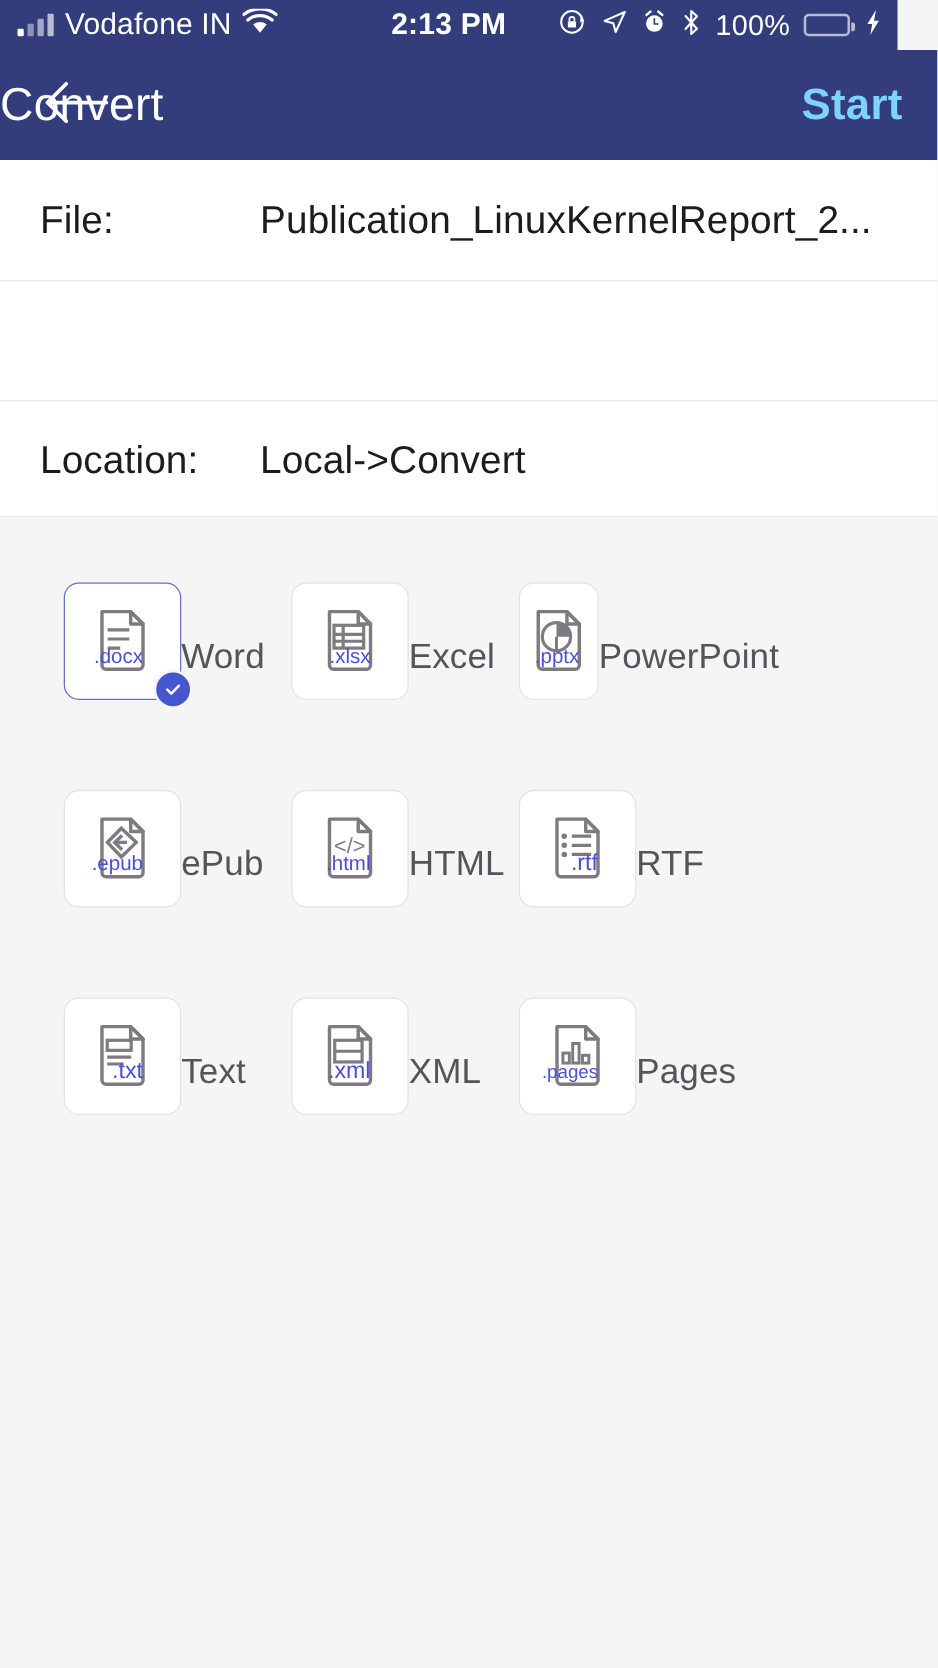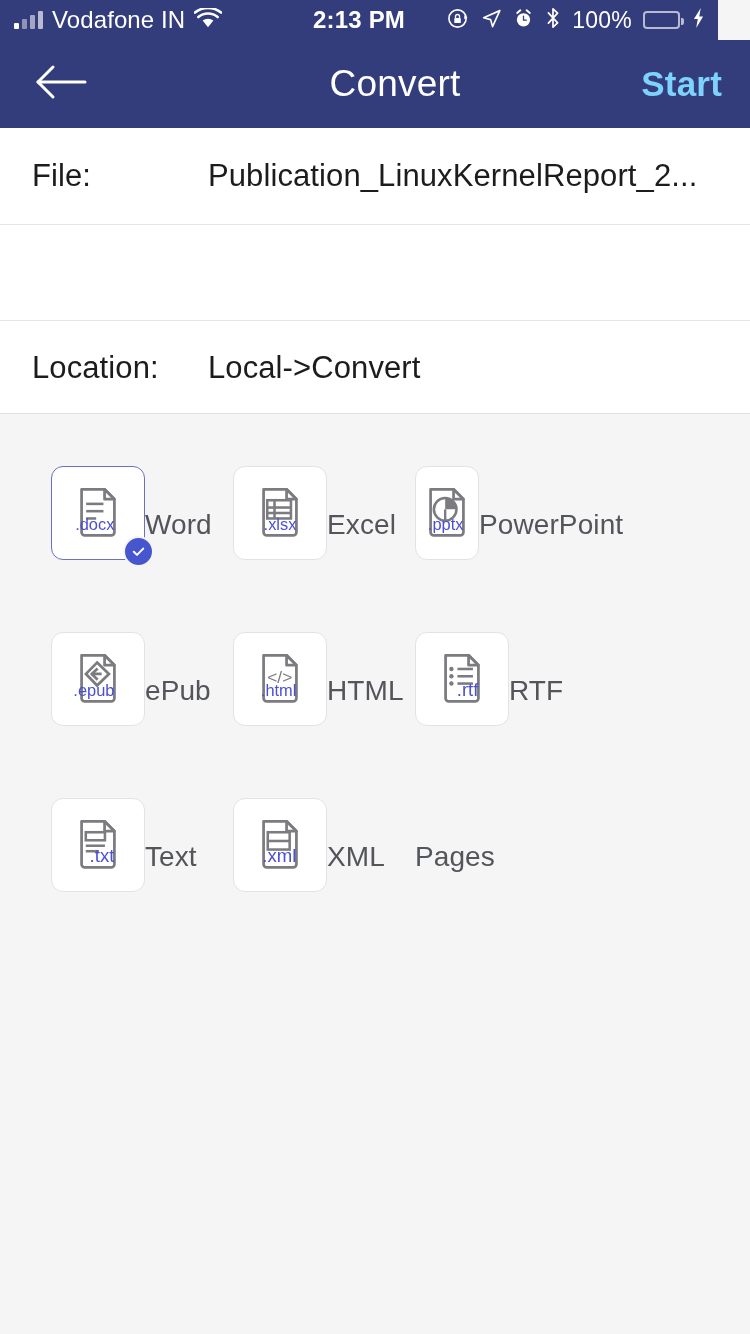--- a/index.html
+++ b/index.html
@@ -42,21 +42,21 @@
   }
   .batt-fill { height:100%; background:#6ddc6d; border-radius:2px; }
 
   
   .navbar {
     position:absolute; top:40px; left:0; width:750px; height:88px;
     background:#343d7c; color:#fff;
   }
   .nav-title {
     position:absolute; left:0; right:0; top:50%; transform:translateY(-50%);
-    text-align:center; font-size:37px; font-weight:400; letter-spacing:.2px;padding-left:40px;
+    font-size:37px; font-weight:400; letter-spacing:.2px;
   }
   .nav-back {
     position:absolute; left:26px; top:50%; transform:translateY(-50%);
     width:70px; height:62px; display:flex; align-items:center; justify-content:center;
     cursor:pointer;
   }
   .nav-action {
     position:absolute; right:28px; top:50%; transform:translateY(-50%);
     font-size:35px; font-weight:700; color:#7dd3fc; cursor:pointer; letter-spacing:.2px;
   }
@@ -309,18 +309,28 @@
               <path d="M7 4 h12.6 L25 9.4 V27.5 a1.8 1.8 0 0 1 -1.8 1.8 H8.8 A1.8 1.8 0 0 1 7 27.5 Z" fill="none" stroke="#7b7b80" stroke-width="1.5" stroke-linejoin="round"></path>
               <path d="M19.6 4 L25 9.4 h-5.4 Z" fill="none" stroke="#7b7b80" stroke-width="1.5" stroke-linejoin="round"></path>
               <rect x="9.3" y="10" width="12" height="9.5" stroke="#7b7b80" stroke-width="1.4" fill="none"></rect>
               <line x1="9.3" y1="14.8" x2="21.3" y2="14.8" stroke="#7b7b80" stroke-width="1.4"></line>
               <text x="25" y="26.4" text-anchor="end" font-size="10.2" class="ext" fill="#4a4fd4">.xml</text>
             </svg>
           </div>
           <div class="cell-label">XML</div>
         </div>
         <div class="cell">
+          <div class="tile">
+            <svg class="doc-svg" width="62" height="62" viewBox="0 0 32 34">
+              <path d="M7 4 h12.6 L25 9.4 V27.5 a1.8 1.8 0 0 1 -1.8 1.8 H8.8 A1.8 1.8 0 0 1 7 27.5 Z" fill="none" stroke="#7b7b80" stroke-width="1.5" stroke-linejoin="round"></path>
+              <path d="M19.6 4 L25 9.4 h-5.4 Z" fill="none" stroke="#7b7b80" stroke-width="1.5" stroke-linejoin="round"></path>
+              <rect x="9.6" y="15.6" width="2.8" height="4.4" stroke="#7b7b80" stroke-width="1.3" fill="none"></rect>
+              <rect x="13.9" y="11.4" width="2.8" height="8.6" stroke="#7b7b80" stroke-width="1.3" fill="none"></rect>
+              <rect x="18.2" y="16.6" width="2.8" height="3.4" stroke="#7b7b80" stroke-width="1.3" fill="none"></rect>
+              <text x="25" y="26.4" text-anchor="end" font-size="8.2" class="ext" fill="#4a4fd4">.pages</text>
+            </svg>
+          </div>
           <div class="cell-label">Pages</div>
         </div>
       </div>
   </div>
 
 </div>
 
 </body></html>

